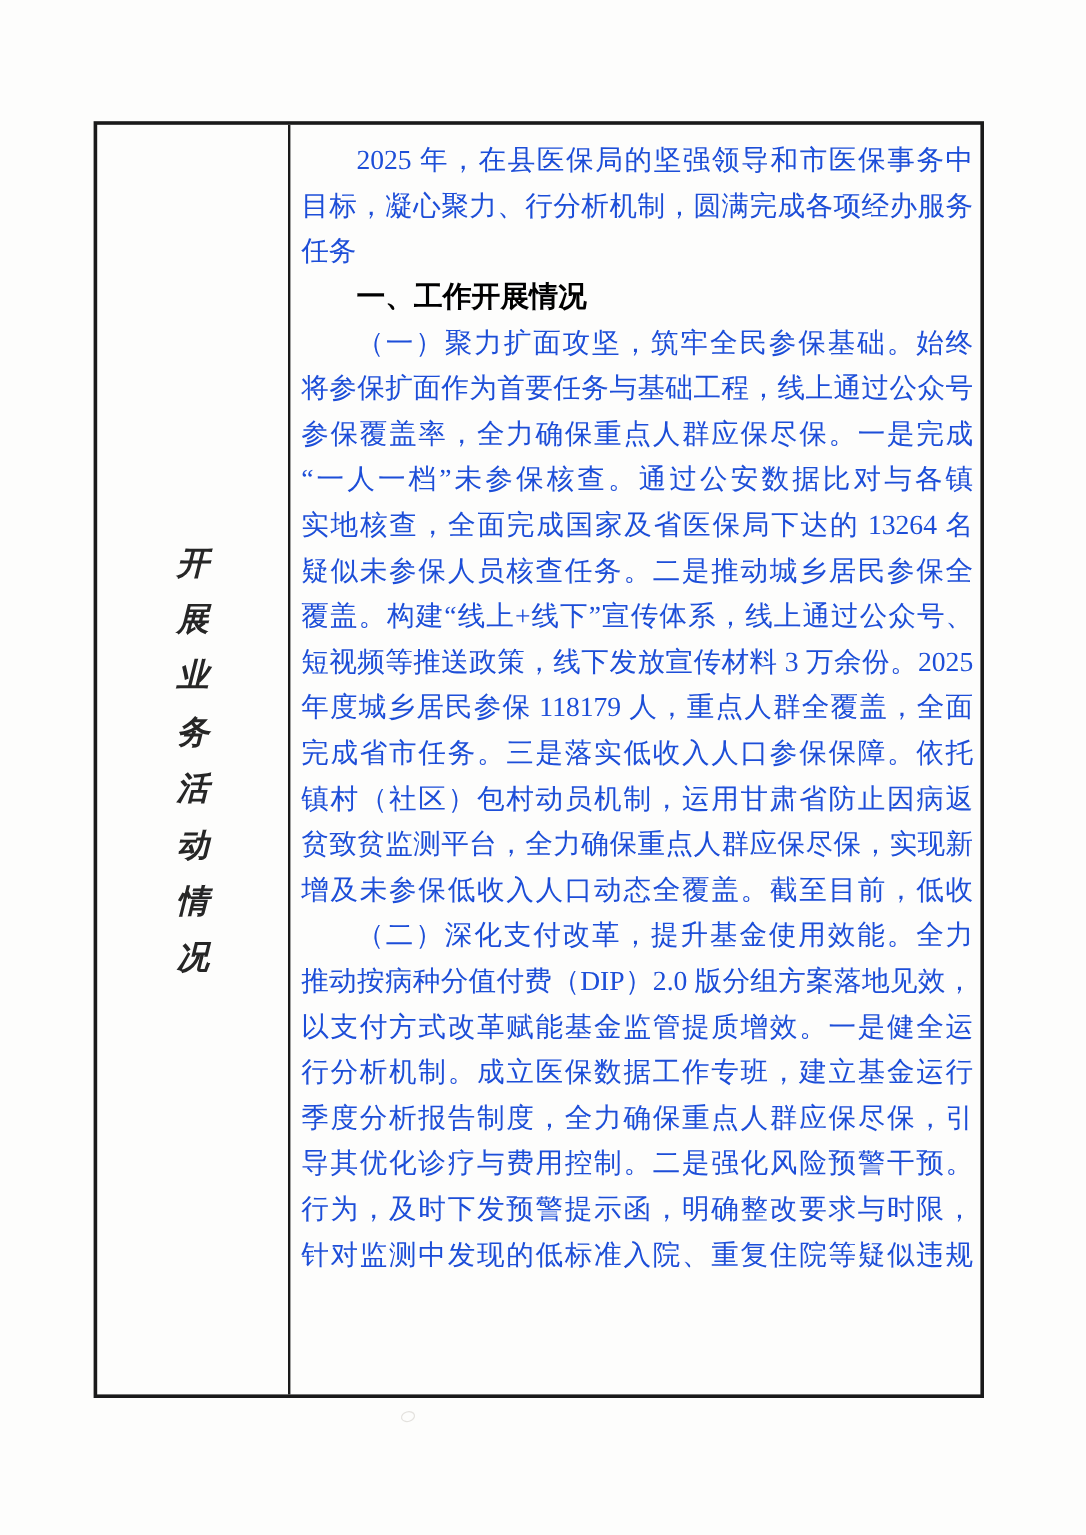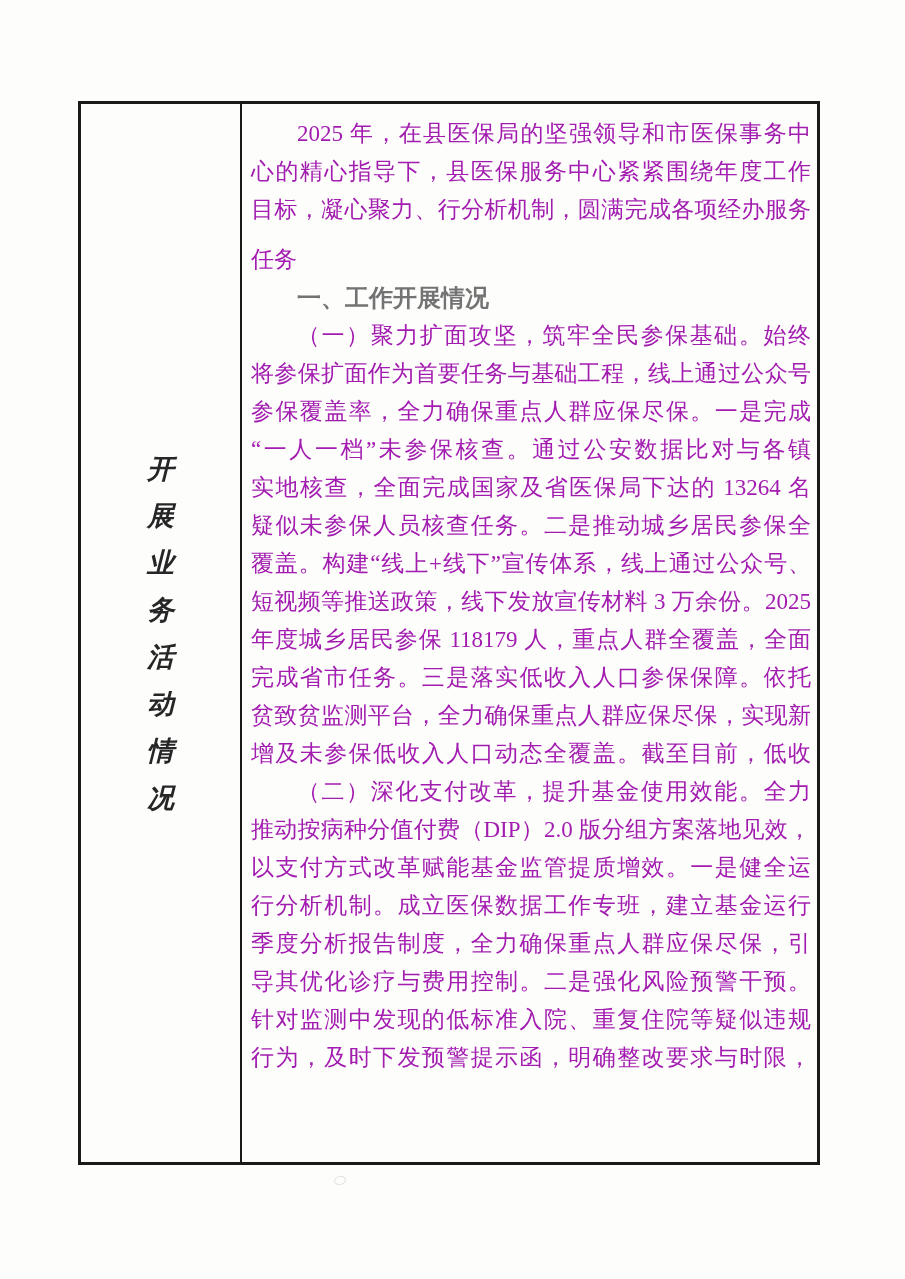--- a/index.html
+++ b/index.html
@@ -53,32 +53,32 @@
     flex: 1;
     padding: 11px 6px 0 9px;
     overflow: hidden;
   }
   .line {
     height: 38px;
     line-height: 38px;
     font-size: 23px;
     white-space: nowrap;
     text-align: justify;
-    color: #a21caf;
+    color: #1d4ed8;
   }
   .line.justify { text-align-last: justify; }
-  .line.plain   { text-align-last: left; margin-top: 12px; }
+  .line.plain   { text-align-last: left; }
   .line.indent  { padding-left: 46px; }
   .line.heading {
     text-align-last: left;
     padding-left: 46px;
     font-family: Liberation Sans, sans-serif;
     font-weight: 700;
     font-size: 24px;
-    color: #737373;
+    color: #000000;
   }
   
   .artifact {
     position: absolute;
     left: 334px; top: 1176px;
     width: 12px; height: 9px;
     border: 1px solid #d8d6d2;
     border-radius: 50%;
     opacity: 0.7;
     transform: rotate(-15deg);
@@ -96,40 +96,40 @@
           <div class="vchar">业</div>
           <div class="vchar">务</div>
           <div class="vchar">活</div>
           <div class="vchar">动</div>
           <div class="vchar">情</div>
           <div class="vchar">况</div>
         </div>
     </div>
     <div class="cell-right">
         <div class="line indent justify">2025 年，在县医保局的坚强领导和市医保事务中</div>
-        <div class="line justify">心的精心指导下，县医保服务中心紧紧围绕年度工作</div>
         <div class="line justify">目标，凝心聚力、行分析机制，圆满完成各项经办服务</div>
         <div class="line plain">任务</div>
         <div class="line heading">一、工作开展情况</div>
         <div class="line indent justify">（一）聚力扩面攻坚，筑牢全民参保基础。始终</div>
         <div class="line justify">将参保扩面作为首要任务与基础工程，线上通过公众号</div>
         <div class="line justify">参保覆盖率，全力确保重点人群应保尽保。一是完成</div>
         <div class="line justify">“一人一档”未参保核查。通过公安数据比对与各镇</div>
         <div class="line justify">实地核查，全面完成国家及省医保局下达的 13264 名</div>
         <div class="line justify">疑似未参保人员核查任务。二是推动城乡居民参保全</div>
         <div class="line justify">覆盖。构建“线上+线下”宣传体系，线上通过公众号、</div>
         <div class="line justify">短视频等推送政策，线下发放宣传材料 3 万余份。2025</div>
         <div class="line justify">年度城乡居民参保 118179 人，重点人群全覆盖，全面</div>
         <div class="line justify">完成省市任务。三是落实低收入人口参保保障。依托</div>
+        <div class="line justify">镇村（社区）包村动员机制，运用甘肃省防止因病返</div>
         <div class="line justify">贫致贫监测平台，全力确保重点人群应保尽保，实现新</div>
         <div class="line justify">增及未参保低收入人口动态全覆盖。截至目前，低收</div>
         <div class="line indent justify">（二）深化支付改革，提升基金使用效能。全力</div>
         <div class="line justify">推动按病种分值付费（DIP）2.0 版分组方案落地见效，</div>
         <div class="line justify">以支付方式改革赋能基金监管提质增效。一是健全运</div>
         <div class="line justify">行分析机制。成立医保数据工作专班，建立基金运行</div>
         <div class="line justify">季度分析报告制度，全力确保重点人群应保尽保，引</div>
         <div class="line justify">导其优化诊疗与费用控制。二是强化风险预警干预。</div>
+        <div class="line justify">行为，及时下发预警提示函，明确整改要求与时限，</div>
         <div class="line justify">针对监测中发现的低标准入院、重复住院等疑似违规</div>
-        <div class="line justify">行为，及时下发预警提示函，明确整改要求与时限，</div>
       </div>
   </div>
   <div class="artifact"></div>
 </div>
 
 </body></html>

